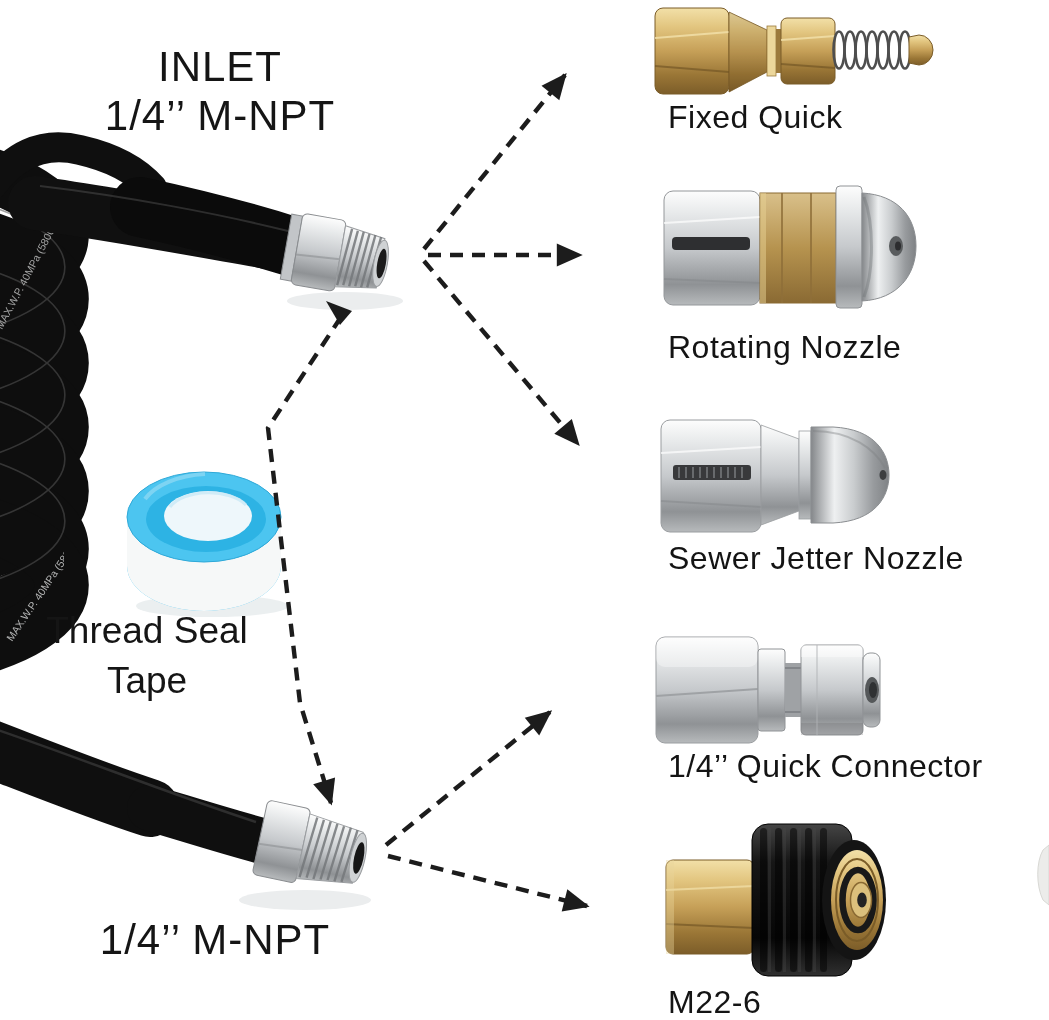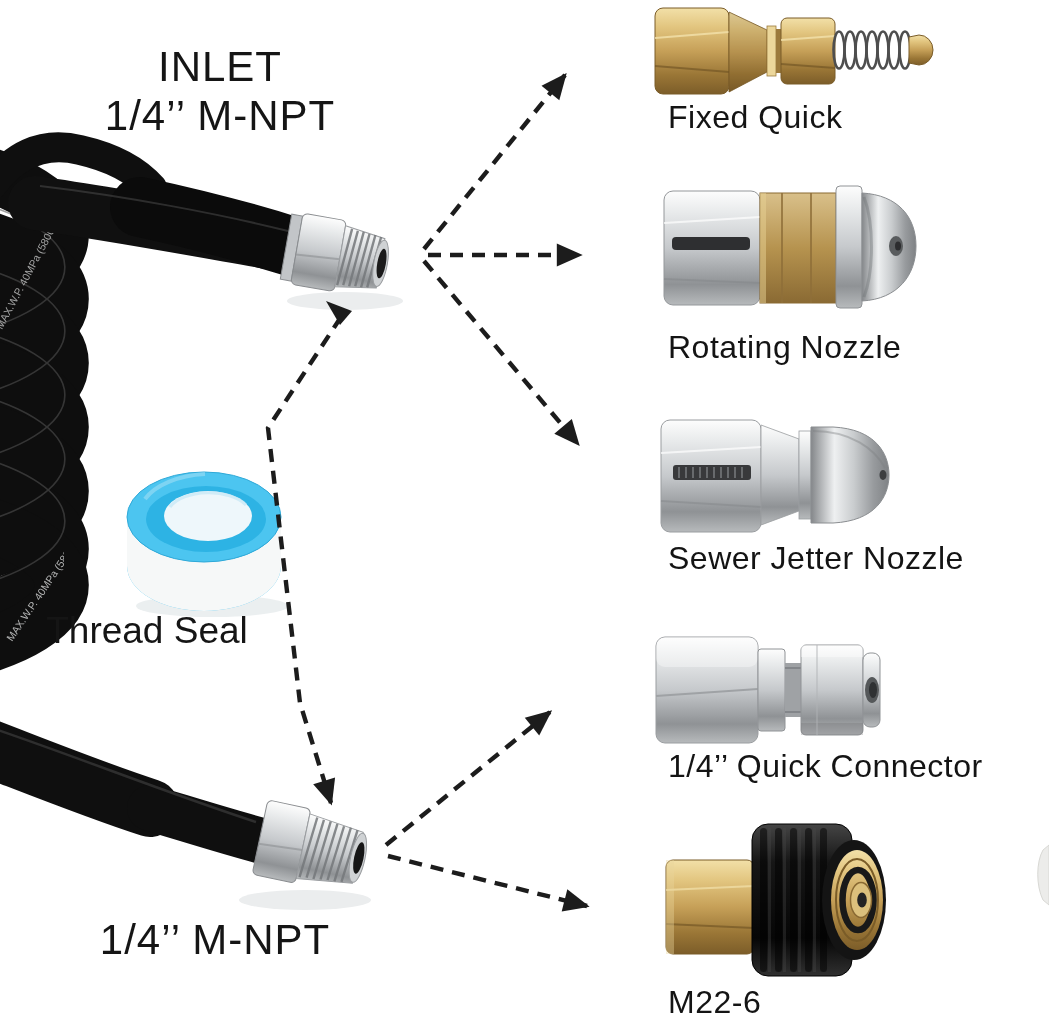--- a/index.html
+++ b/index.html
@@ -269,20 +269,21 @@
     <div>INLET</div>
     <div>1/4’’ M-NPT</div>
   </div>
 
   <div class="cap lbl-outlet">
     <div>1/4’’ M-NPT</div>
   </div>
 
   <div class="cap lbl-tape">
     <div>Thread Seal</div>
+    <div>Tape</div>
   </div>
 
   <div class="nlab n0">Fixed Quick</div>
   <div class="nlab n1">Rotating Nozzle</div>
   <div class="nlab n2">Sewer Jetter Nozzle</div>
   <div class="nlab n3">1/4’’ Quick Connector</div>
   <div class="nlab n4">M22-6</div>
 
 </div>
 

